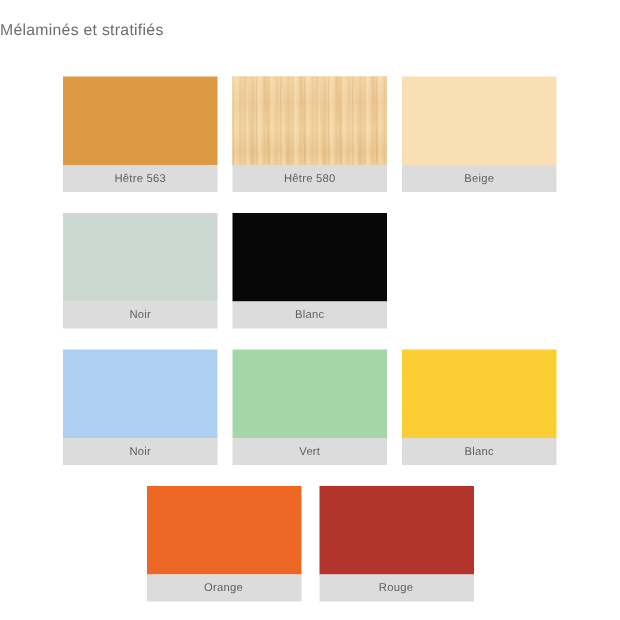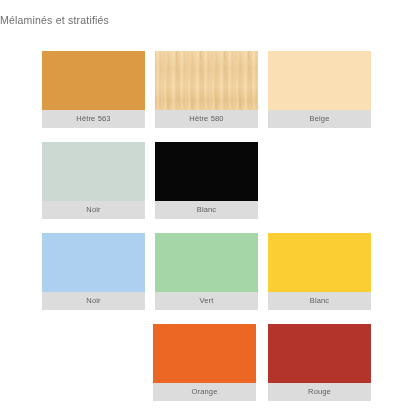--- a/index.html
+++ b/index.html
@@ -35,21 +35,21 @@
     padding: 16px 42px;
     box-sizing: border-box;
   }
   .row {
     display: flex;
     justify-content: flex-start;
     gap: 10px;
     margin-bottom: 14px;
   }
   .row.centered {
-    justify-content: flex-end;
+    justify-content: center;
     gap: 12px;
   }
   .swatch-card {
     width: 103px;
     box-sizing: border-box;
   }
   .swatch-chip {
     width: 103px;
     height: 59px;
     box-sizing: border-box;

